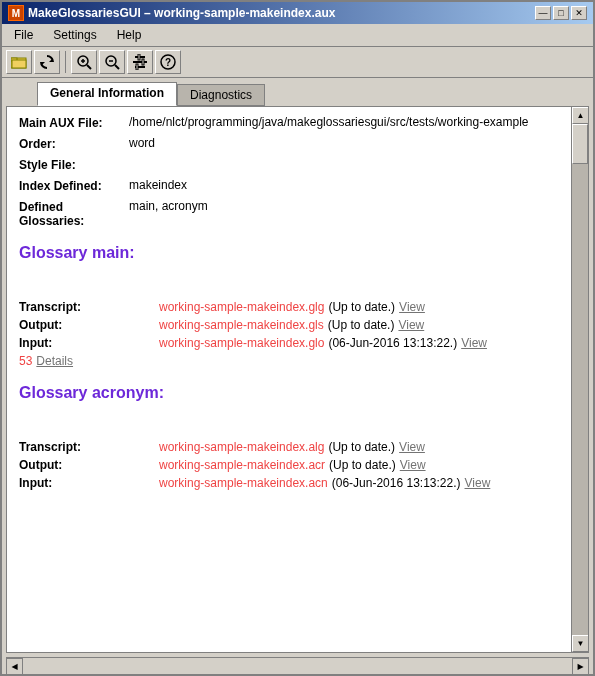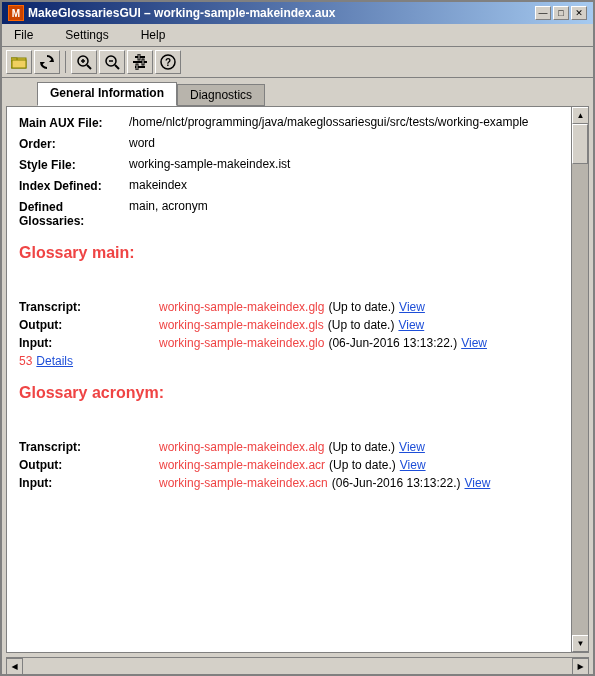--- a/index.html
+++ b/index.html
@@ -70,21 +70,21 @@
       justify-content: center;
       font-size: 9px;
       cursor: pointer;
       color: #000;
     }
 
     
     .menu-bar {
       background: #d4d0c8;
       display: flex;
-      gap: 16px;
+      gap: 4px;
       padding: 2px 4px;
       border-bottom: 1px solid #808080;
       flex-shrink: 0;
     }
     .menu-item {
       padding: 2px 8px;
       font-size: 12px;
       cursor: pointer;
       color: #000;
     }
@@ -258,41 +258,41 @@
       color: #000;
       word-break: break-all;
     }
 
     
     .section-header {
       font-size: 16px;
       font-weight: bold;
       margin-top: 16px;
       margin-bottom: 8px;
-      color: #ef4444;
+      color: #6d28d9;
     }
 
     
     .detail-row {
       display: flex;
       margin-bottom: 4px;
       align-items: baseline;
     }
     .detail-label {
       font-weight: bold;
       width: 140px;
       flex-shrink: 0;
       font-size: 12px;
     }
     .detail-value {
       font-size: 12px;
       color: #ef4444;
     }
     .detail-link {
-      color: #1d4ed8;
+      color: #737373;
       text-decoration: underline;
       cursor: pointer;
       font-size: 12px;
     }
     .detail-status {
       color: #000;
       font-size: 12px;
       margin-left: 4px;
     }
 
@@ -385,21 +385,20 @@
         <div class="info-row">
           <span class="info-label">Main AUX File:</span>
           <span class="info-value">/home/nlct/programming/java/makeglossariesgui/src/tests/working-example</span>
         </div>
         <div class="info-row">
           <span class="info-label">Order:</span>
           <span class="info-value">word</span>
         </div>
         <div class="info-row">
           <span class="info-label">Style File:</span>
-          <span class="info-value">working-sample-makeindex.ist</span>
         </div>
         <div class="info-row">
           <span class="info-label">Index Defined:</span>
           <span class="info-value">makeindex</span>
         </div>
         <div class="info-row">
           <span class="info-label">Defined Glossaries:</span>
           <span class="info-value">main, acronym</span>
         </div>
       </div>

